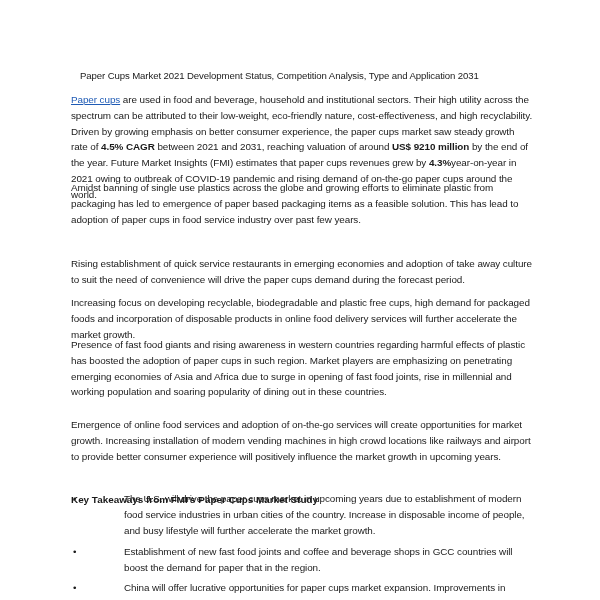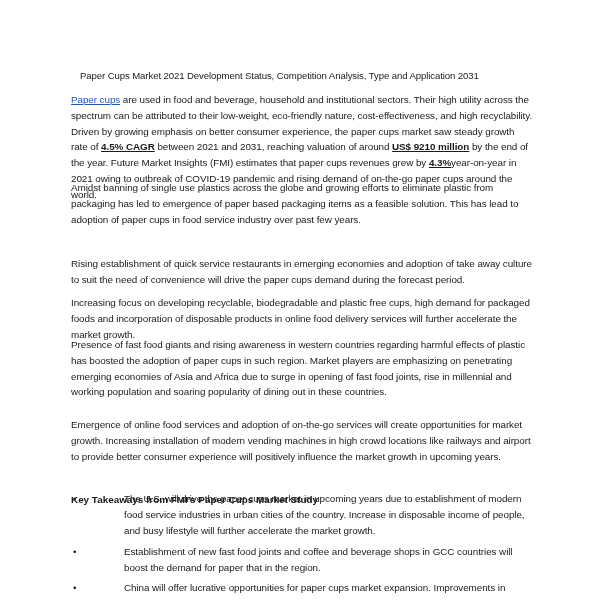--- a/index.html
+++ b/index.html
@@ -1,20 +1,20 @@
 <!DOCTYPE html>
 <html><head>
 <meta charset="utf-8">
 <style>
   html, body { margin:0; padding:0; background:#ffffff; }
   body { width:600px; height:600px; overflow:hidden; position:relative; font-family:"Liberation Sans", sans-serif; color:#1a1a1a; }
   .page { position:absolute; left:71px; top:0; width:462px; }
   .title { position:absolute; top:70px; left:9px; font-size:9.6px; font-weight:normal; white-space:nowrap; letter-spacing:-0.1px; }
   .p { position:absolute; left:0; width:462px; font-size:9.9px; line-height:15.8px; letter-spacing:-0.08px; }
-  .p b { text-decoration:underline; }
+  .p b { }
   .link { color:#1f5bb5; font-weight:normal; text-decoration:underline;text-align:right; }
   .h2 { position:absolute; left:0; font-size:9.9px; font-weight:bold; }
   .bullet { position:absolute; left:20px; width:445px; font-size:9.9px; line-height:15.8px; letter-spacing:-0.08px; }
   .bullet .dot { position:absolute; left:-18px; top:0; }
   .bullet .txt { display:block; margin-left:33px; }
 </style>
 </head>
 <body>
 
 <div class="page">

